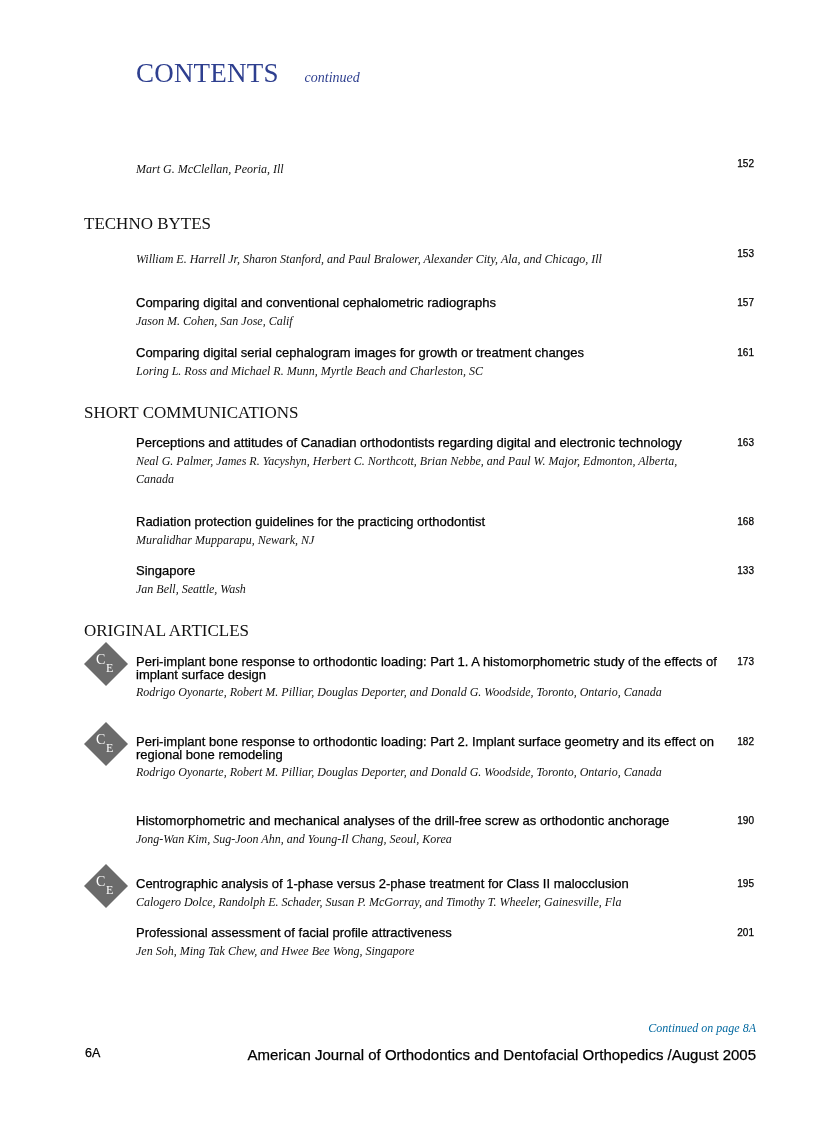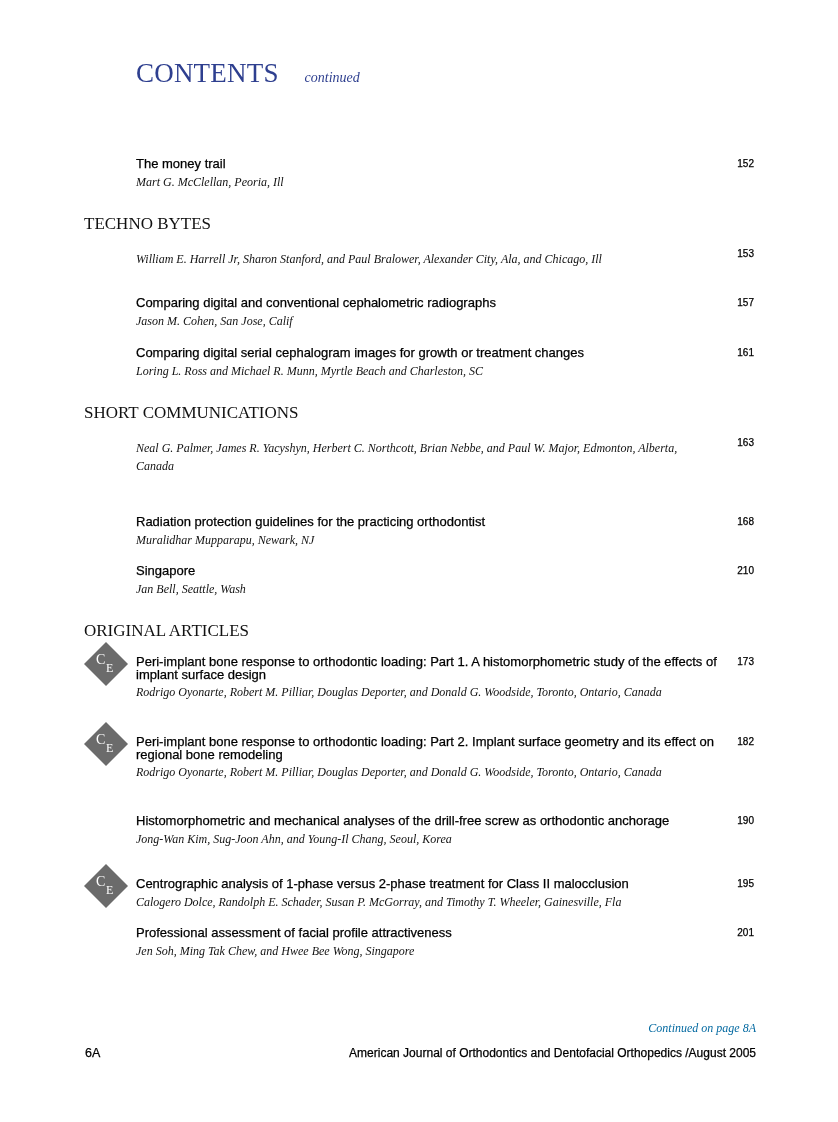--- a/index.html
+++ b/index.html
@@ -15,34 +15,33 @@
     .entry { position: absolute; left: 136px; width: 620px; }
     .entry-title { font-family: "Liberation Sans", sans-serif; font-size: 13px; font-weight: normal; line-height: 12.5px; width: 582px; color: #000; -webkit-text-stroke: 0.25px #000; }
     .entry-page { position: absolute; right: 2px; top: 0; font-family: "Liberation Sans", sans-serif; font-size: 10px; line-height: 12.5px; -webkit-text-stroke: 0.25px #000; }
     .entry-authors { font-family: "Liberation Serif", serif; font-style: italic; font-size: 12px; line-height: 18px; margin-top: 2px; color: #111; width: 570px; }
 
     .ce-badge { position: absolute; left: -52px; top: -14px; width: 44px; height: 44px; }
     .ce-badge svg { width: 44px; height: 44px; display: block; }
 
     .continued { position: absolute; right: 82px; top: 1021px; font-family: "Liberation Serif", serif; font-style: italic; font-size: 12px; color: #0369a1; }
     .footer-left { position: absolute; left: 85px; top: 1046px; font-family: "Liberation Sans", sans-serif; font-size: 12.5px; -webkit-text-stroke: 0.25px #000; }
-    .footer-right { position: absolute; right: 82px; top: 1046px; font-family: "Liberation Sans", sans-serif; font-size: 12px; -webkit-text-stroke: 0.25px #000; white-space: nowrap; }
+    .footer-right { position: absolute; right: 82px; top: 1046px; font-family: "Liberation Sans", sans-serif; font-size: 15px; -webkit-text-stroke: 0.25px #000; white-space: nowrap; }
   </style>
 </head>
 <body>
 
 <div class="page">
 
   <div class="title-row">
     <span class="title">CONTENTS</span>
     <span class="title-sub">continued</span>
   </div>
 
   <div class="entry" style="top:158px;">
-    <div class="entry-title">The money trail</div>
     <div class="entry-page">152</div>
     <div class="entry-authors">Mart G. McClellan, Peoria, Ill</div>
   </div>
 
   <div class="section-head" style="top:214px;">TECHNO BYTES</div>
 
   <div class="entry" style="top:248px;">
     <div class="entry-page">153</div>
     <div class="entry-authors">William E. Harrell Jr, Sharon Stanford, and Paul Bralower, Alexander City, Ala, and Chicago, Ill</div>
   </div>
@@ -55,33 +54,34 @@
 
   <div class="entry" style="top:347px;">
     <div class="entry-title">Comparing digital serial cephalogram images for growth or treatment changes</div>
     <div class="entry-page">161</div>
     <div class="entry-authors">Loring L. Ross and Michael R. Munn, Myrtle Beach and Charleston, SC</div>
   </div>
 
   <div class="section-head" style="top:403px;">SHORT COMMUNICATIONS</div>
 
   <div class="entry" style="top:437px;">
+    <div class="entry-title">Perceptions and attitudes of Canadian orthodontists regarding digital and electronic technology</div>
     <div class="entry-page">163</div>
     <div class="entry-authors">Neal G. Palmer, James R. Yacyshyn, Herbert C. Northcott, Brian Nebbe, and Paul W. Major, Edmonton, Alberta, Canada</div>
   </div>
 
   <div class="entry" style="top:516px;">
     <div class="entry-title">Radiation protection guidelines for the practicing orthodontist</div>
     <div class="entry-page">168</div>
     <div class="entry-authors">Muralidhar Mupparapu, Newark, NJ</div>
   </div>
 
   <div class="entry" style="top:565px;">
     <div class="entry-title">Singapore</div>
-    <div class="entry-page">210</div>
+    <div class="entry-page">133</div>
     <div class="entry-authors">Jan Bell, Seattle, Wash</div>
   </div>
 
   <div class="section-head" style="top:621px;">ORIGINAL ARTICLES</div>
 
   <div class="entry" style="top:656px;">
     <div class="ce-badge">
       <svg viewBox="0 0 44 44">
         <polygon points="22,0 44,22 22,44 0,22" fill="#6b6b6b"></polygon>
         <text x="12" y="22" font-family="Liberation Serif, serif" font-size="14" fill="#ffffff">C</text>

